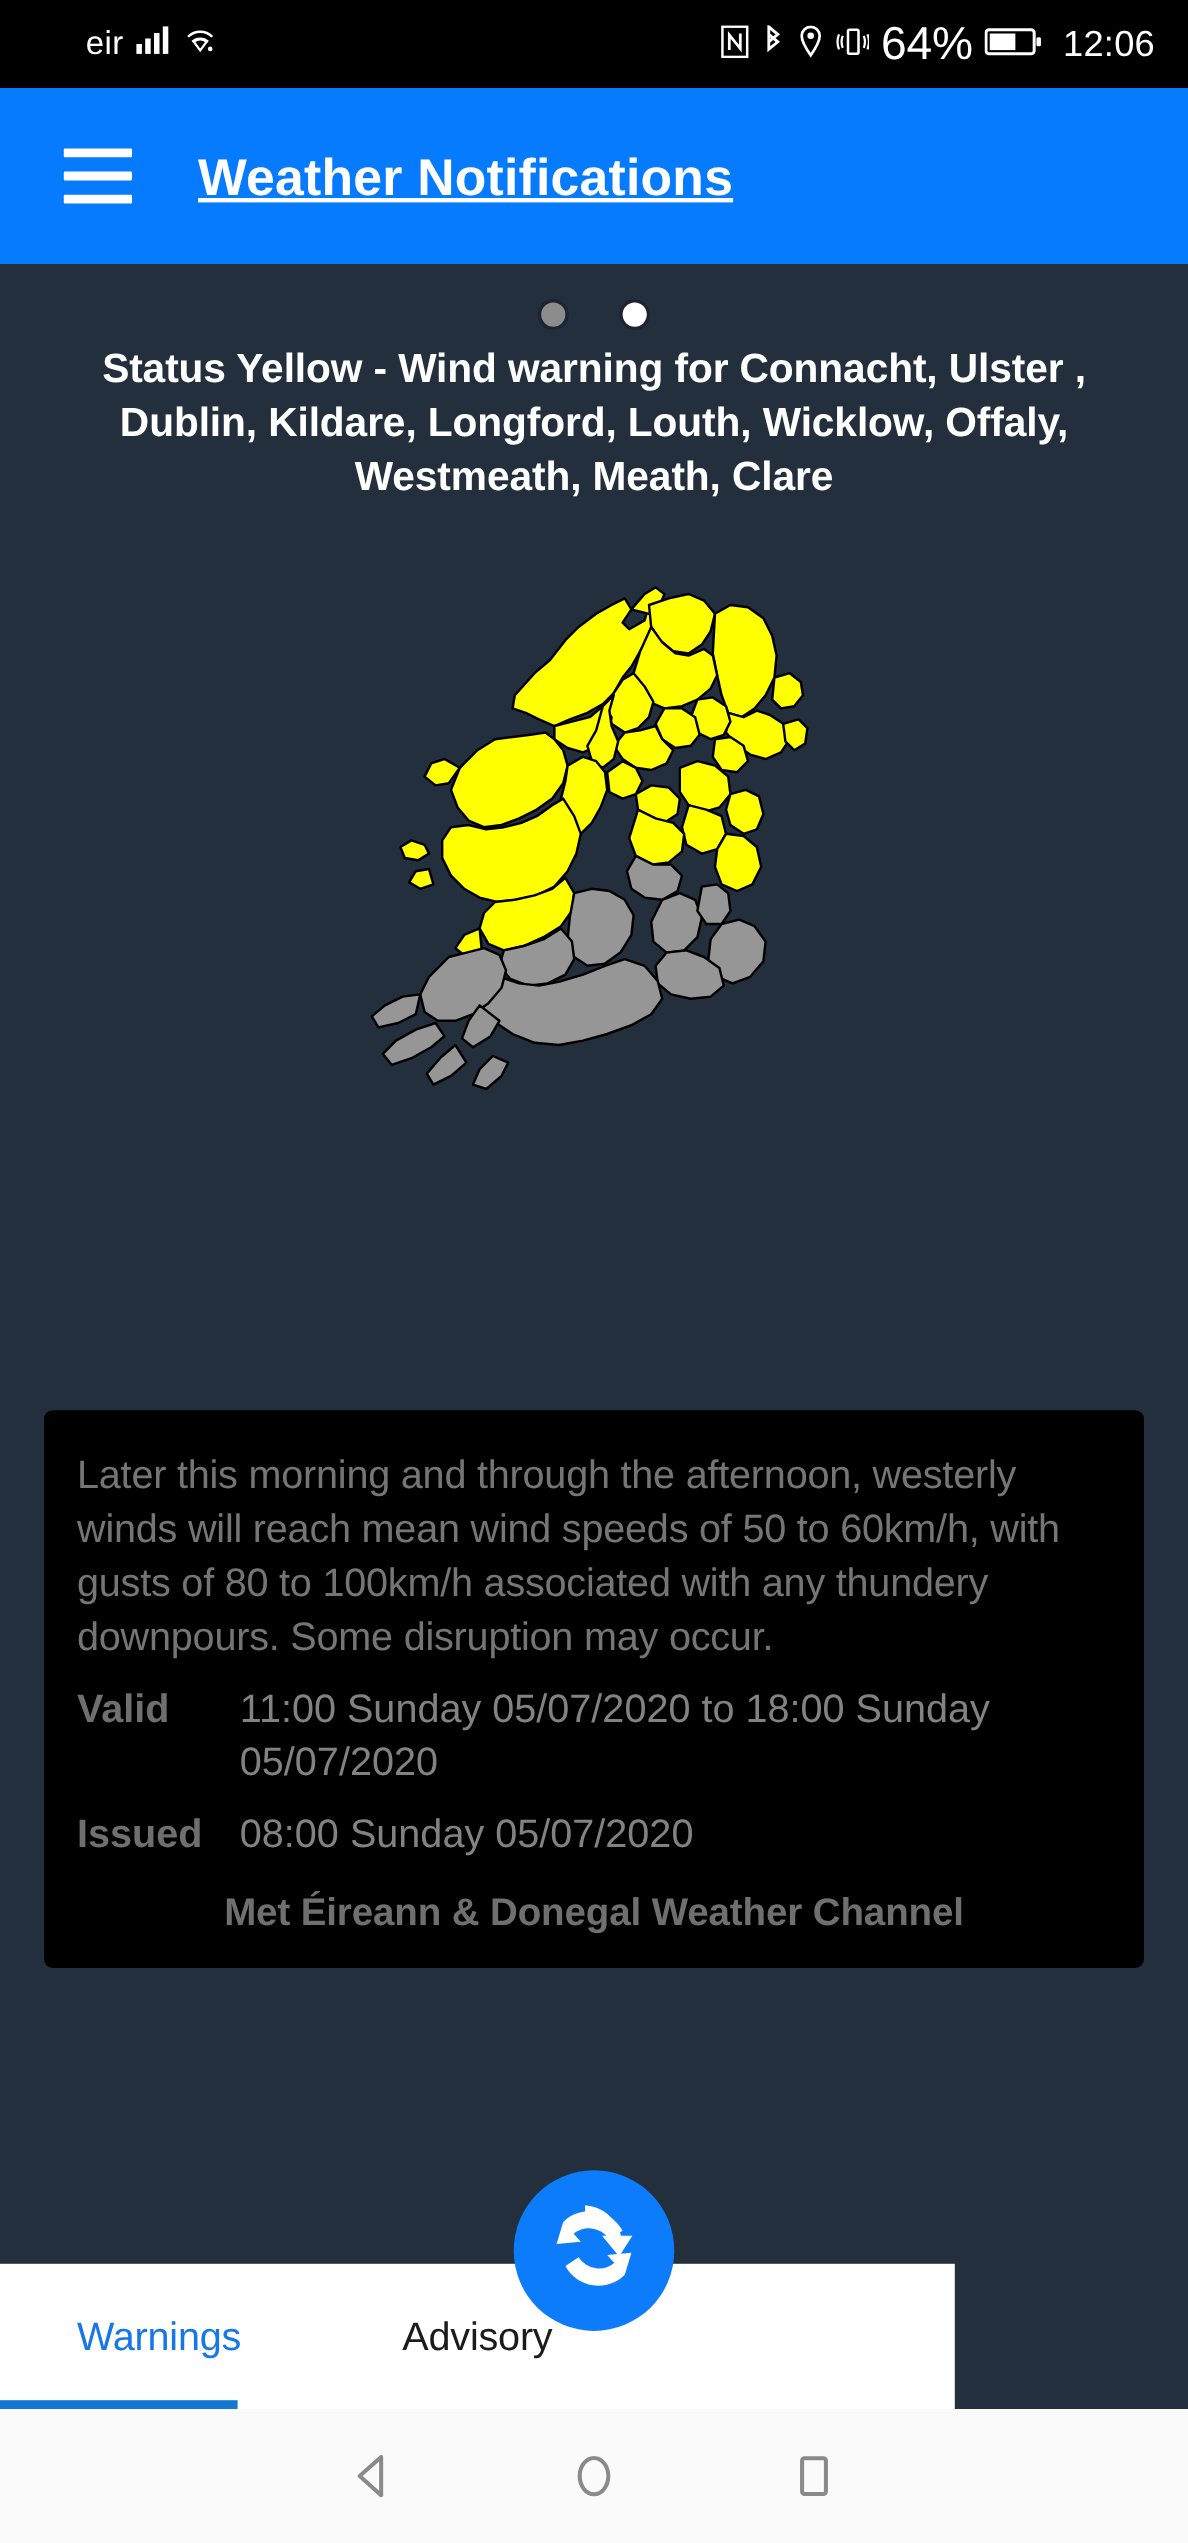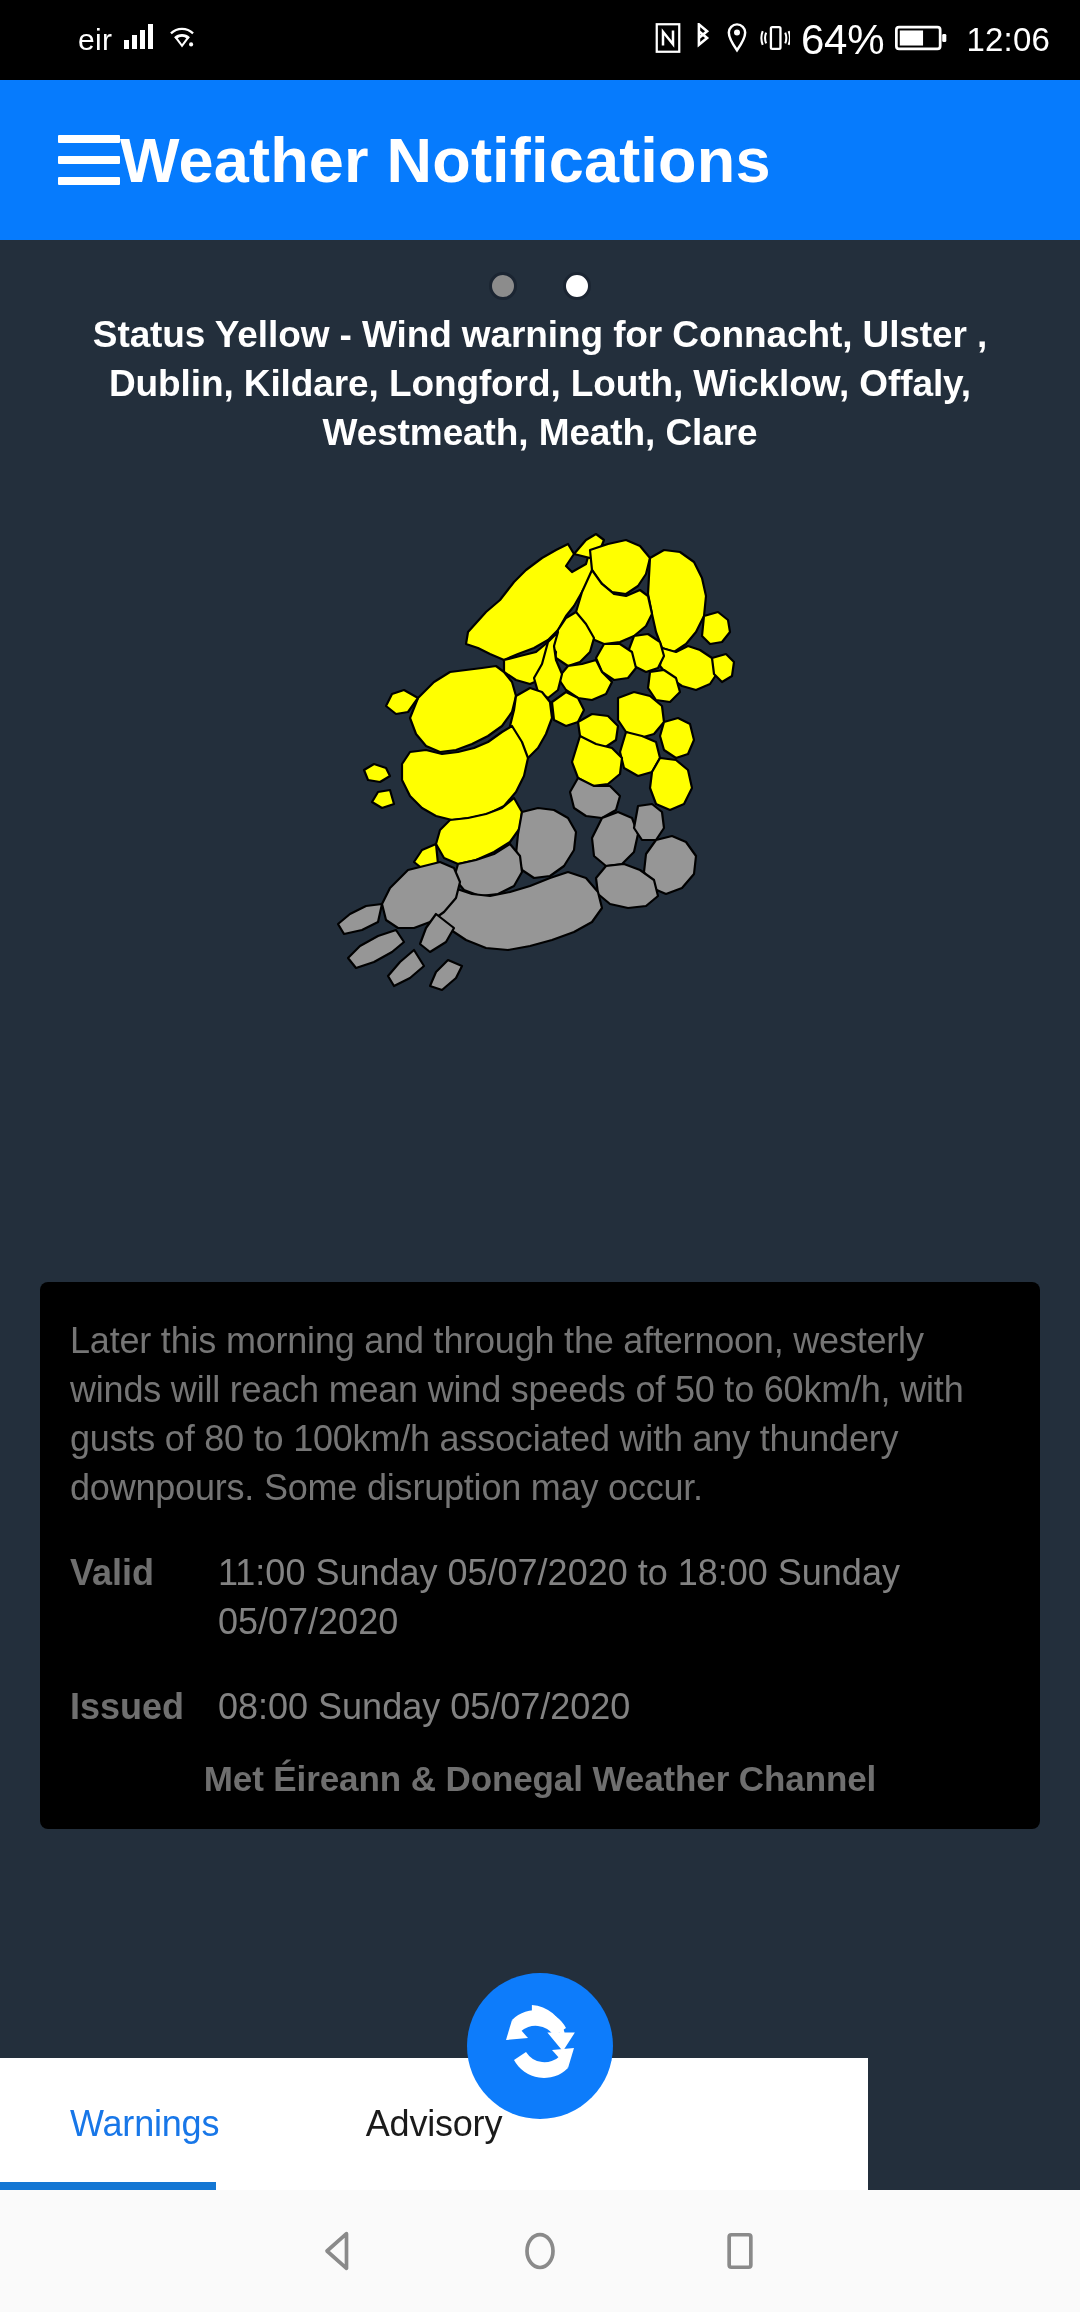--- a/index.html
+++ b/index.html
@@ -30,22 +30,22 @@
   .sig i:nth-child(3){height:19px;} .sig i:nth-child(4){height:25px;}
 
   
   .appbar {
     position:absolute; top:80px; left:0; width:1080px; height:160px;
     background:#067BFD; display:flex; align-items:center;
   }
   .hamburger { margin-left:58px; width:62px; display:flex; flex-direction:column; gap:13px; cursor:pointer; }
   .hamburger span { display:block; height:8px; background:#fff; border-radius:1px; }
   .appbar-title {
-    color:#fff; font-size:63px; font-weight:bold;
-    letter-spacing:0.2px; white-space:nowrap;
+    margin-left:60px; color:#fff; font-size:47px; font-weight:bold;
+    letter-spacing:0.2px; white-space:nowrap;text-decoration:underline;
   }
 
   
   .dots {
     position:absolute; top:272px; left:0; width:1080px;
     display:flex; justify-content:center; gap:46px;
   }
   .dot { width:28px; height:28px; border-radius:50%; border:3px solid #1b2532; }
   .dot.inactive { background:#8C8C8C; }
   .dot.active { background:#FFFFFF; }
@@ -65,21 +65,21 @@
   .mapwrap svg { width:500px; height:620px; display:block; }
 
   
   .card {
     position:absolute; top:1282px; left:40px; width:1000px;
     background:#000000; border-radius:8px; padding:34px 30px 30px 30px;
   }
   .card-body {
     color:#757575; font-size:36px; line-height:49px; letter-spacing:-0.2px;
   }
-  .meta { display:flex; margin-top:36px; }
+  .meta { display:flex; margin-top:16px; }
   .meta-label {
     color:#6F6F6F; font-size:36px; font-weight:bold;
     width:148px; flex:none; line-height:49px;
   }
   .meta-value { color:#828282; font-size:36px; line-height:49px; }
   .attribution {
     margin-top:28px; text-align:center;
     color:#6F6F6F; font-size:35px; font-weight:bold; letter-spacing:-0.1px;
   }
 

